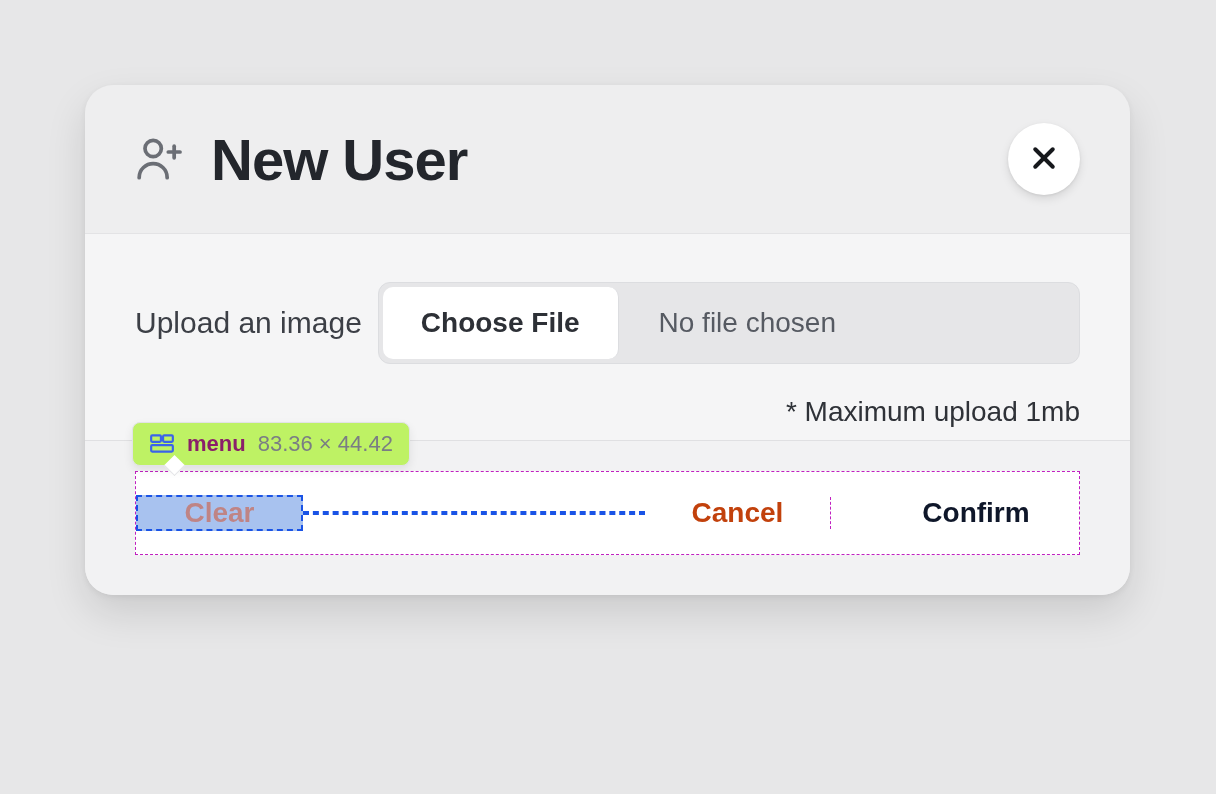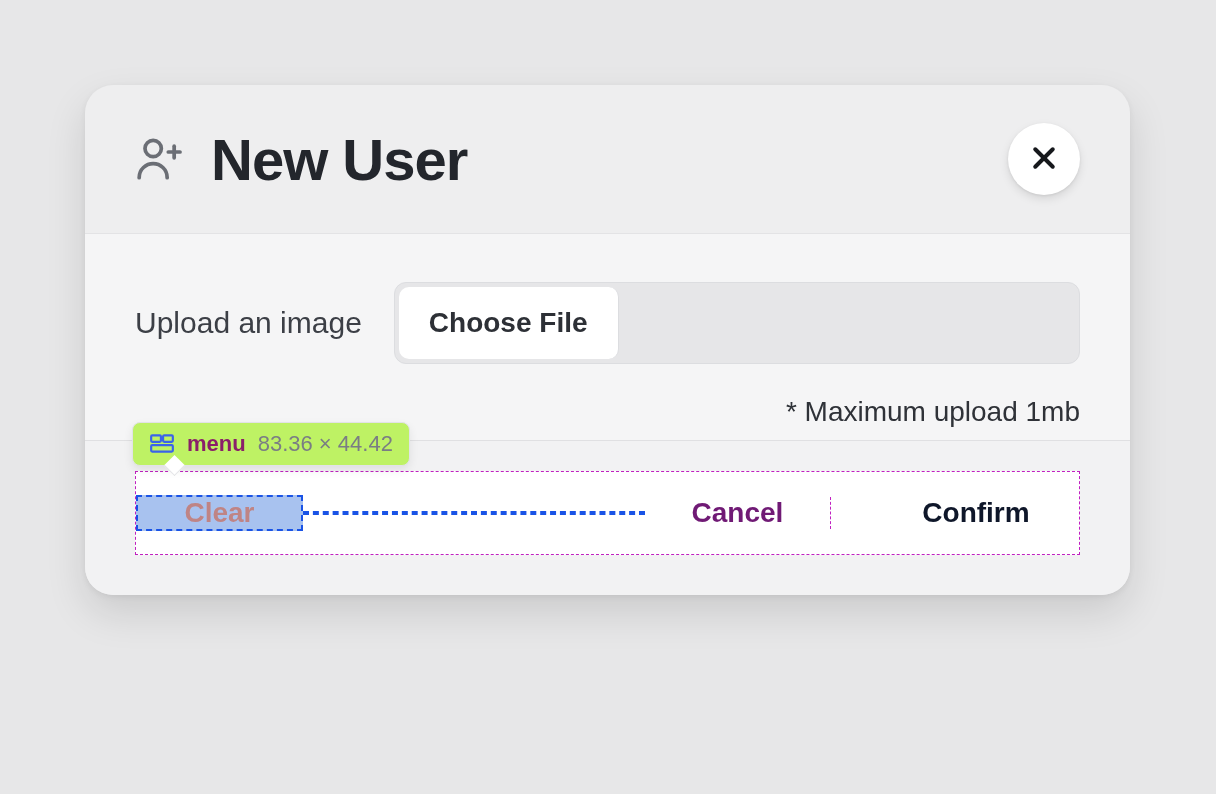--- a/index.html
+++ b/index.html
@@ -60,21 +60,21 @@
   .close-btn svg { width: 30px; height: 30px; stroke: #16181c; stroke-width: 3.2; stroke-linecap: round; }
 
   .body {
     background: #f5f5f6;
     padding: 48px 50px 12px 50px;
     border-top: 1px solid #e3e3e5;
   }
   .upload-row {
     display: flex;
     align-items: center;
-    gap: 32px;
+    gap: 16px;
   }
   .upload-label {
     font-size: 30px;
     color: #3c3f46;
     flex: 0 0 auto;
   }
   .file-group {
     flex: 1;
     display: flex;
     align-items: stretch;
@@ -83,21 +83,21 @@
     background: #e6e6e8;
     height: 82px;
     overflow: hidden;
   }
   .choose-file {
     background: #ffffff;
     border: none;
     border-right: 1px solid #dcdde0;
     border-radius: 10px;
     margin: 4px;
-    padding: 0 30px;
+    padding: 0 38px;
     font-size: 28px;
     font-weight: 800;
     color: #2d3036;
     cursor: pointer;
   }
   .file-status {
     flex: 1;
     display: flex;
     align-items: center;
     padding-left: 36px;
@@ -200,21 +200,21 @@
 
   .cancel-slot, .confirm-slot {
     background: #ffffff;
     display: flex;
     align-items: center;
     justify-content: center;
     font-size: 28px;
     font-weight: 800;
     box-sizing: border-box;
   }
-  .cancel-slot { width: 186px; color: #701a75; }
+  .cancel-slot { width: 186px; color: #c2410c; }
   .gap-slot {
     width: 42px;
     background:
       repeating-linear-gradient(
         -45deg,
         #ffffff 0 8px,
         #c85ac8 8px 10px,
         #ffffff 10px 18px
       );
   }
@@ -245,20 +245,21 @@
           </svg>
         </span>
       </button>
     </div>
 
     <div class="body">
       <div class="upload-row">
         <span class="upload-label">Upload an image</span>
         <div class="file-group">
           <button class="choose-file">Choose File</button>
+          <div class="file-status">No file chosen</div>
         </div>
       </div>
       <div class="hint">* Maximum upload 1mb</div>
     </div>
 
     <div class="footer">
       <div class="flex-inspect">
         <div class="clear-slot">
           <span>Clear</span>
         </div>

